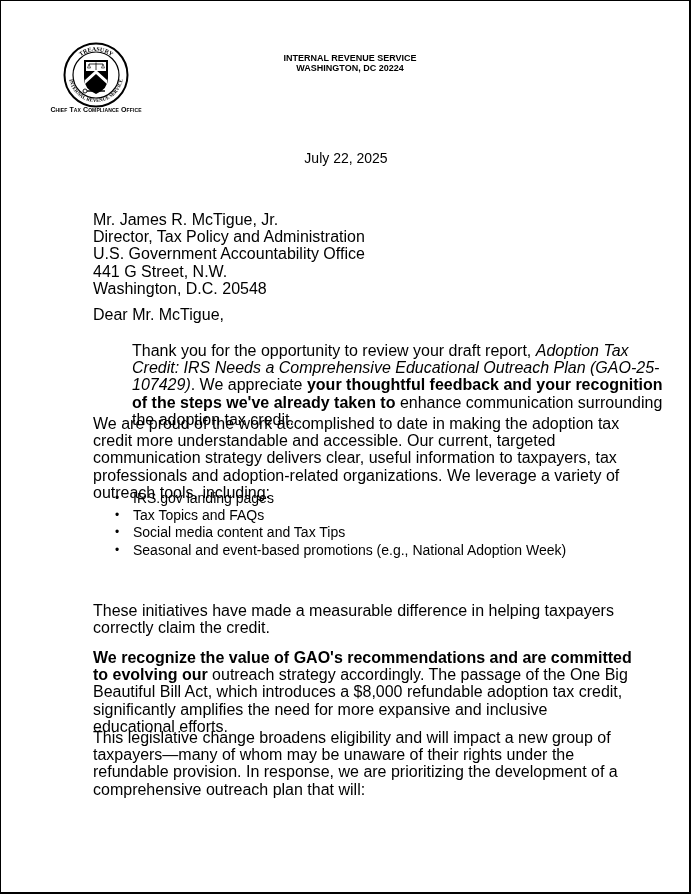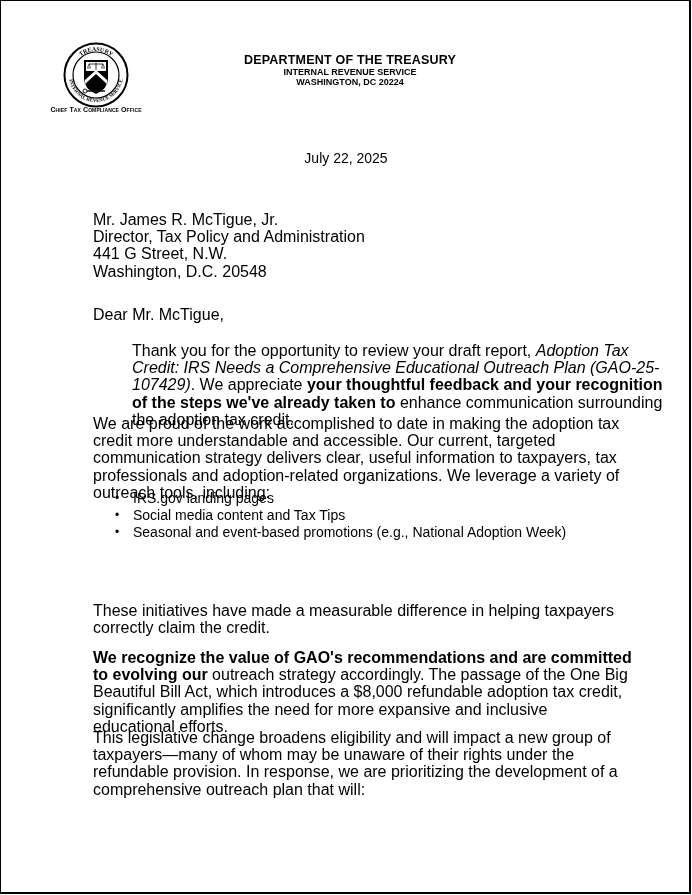--- a/index.html
+++ b/index.html
@@ -49,42 +49,43 @@
   <line x1="33" y1="20.5" x2="33" y2="28" stroke="#000" stroke-width="0.8"></line>
   <path d="M26 22 L24.5 26 H27.5 Z M40 22 L38.5 26 H41.5 Z" fill="none" stroke="#000" stroke-width="0.6"></path>
   <path d="M22 42 L33 32 L44 42 L44 38 L33 28 L22 38 Z" fill="#fff"></path>
   <path d="M24 49 H42" stroke="#000" stroke-width="1.4"></path>
   <circle cx="22" cy="49" r="2" fill="none" stroke="#000" stroke-width="0.9"></circle>
 </svg>
 
 <div class="office">Chief Tax Compliance Office</div>
 
 <div class="hdr">
-  <div class="h1">DEPARTMENT OF THE TREASURY</div>
   <div class="h2">INTERNAL REVENUE SERVICE</div>
   <div class="h2">WASHINGTON, DC 20224</div>
 </div>
 
 <div class="date">July 22, 2025</div>
 
 <div class="text addr">
   <div>Mr. James R. McTigue, Jr.</div>
   <div>Director, Tax Policy and Administration</div>
+  <div>U.S. Government Accountability Office</div>
   <div>441 G Street, N.W.</div>
   <div>Washington, D.C. 20548</div>
 </div>
 
 <div class="text salutation">Dear Mr. McTigue,</div>
 
 <div class="text p1"><span>Thank you for the opportunity to review your draft report, </span><i>Adoption Tax Credit: IRS Needs a Comprehensive Educational Outreach Plan (GAO-25-107429)</i><span>. We appreciate </span><b>your thoughtful feedback and your recognition of the steps we've already taken to</b><span> enhance communication surrounding the adoption tax credit.</span></div>
 
 <div class="text p2">We are proud of the work accomplished to date in making the adoption tax credit more understandable and accessible. Our current, targeted communication strategy delivers clear, useful information to taxpayers, tax professionals and adoption-related organizations. We leverage a variety of outreach tools, including:</div>
 
 <ul class="bullets">
   <li>IRS.gov landing pages</li>
+  <li>Tax Topics and FAQs</li>
   <li>Social media content and Tax Tips</li>
   <li>Seasonal and event-based promotions (e.g., National Adoption Week)</li>
 </ul>
 
 <div class="text p3">These initiatives have made a measurable difference in helping taxpayers correctly claim the credit.</div>
 
 <div class="text p4"><b>We recognize the value of GAO's recommendations and are committed to evolving our</b><span> outreach strategy accordingly. The passage of the One Big Beautiful Bill Act, which introduces a $8,000 refundable adoption tax credit, significantly amplifies the need for more expansive and inclusive educational efforts.</span></div>
 
 <div class="text p5">This legislative change broadens eligibility and will impact a new group of taxpayers—many of whom may be unaware of their rights under the refundable provision. In response, we are prioritizing the development of a comprehensive outreach plan that will:</div>
 

